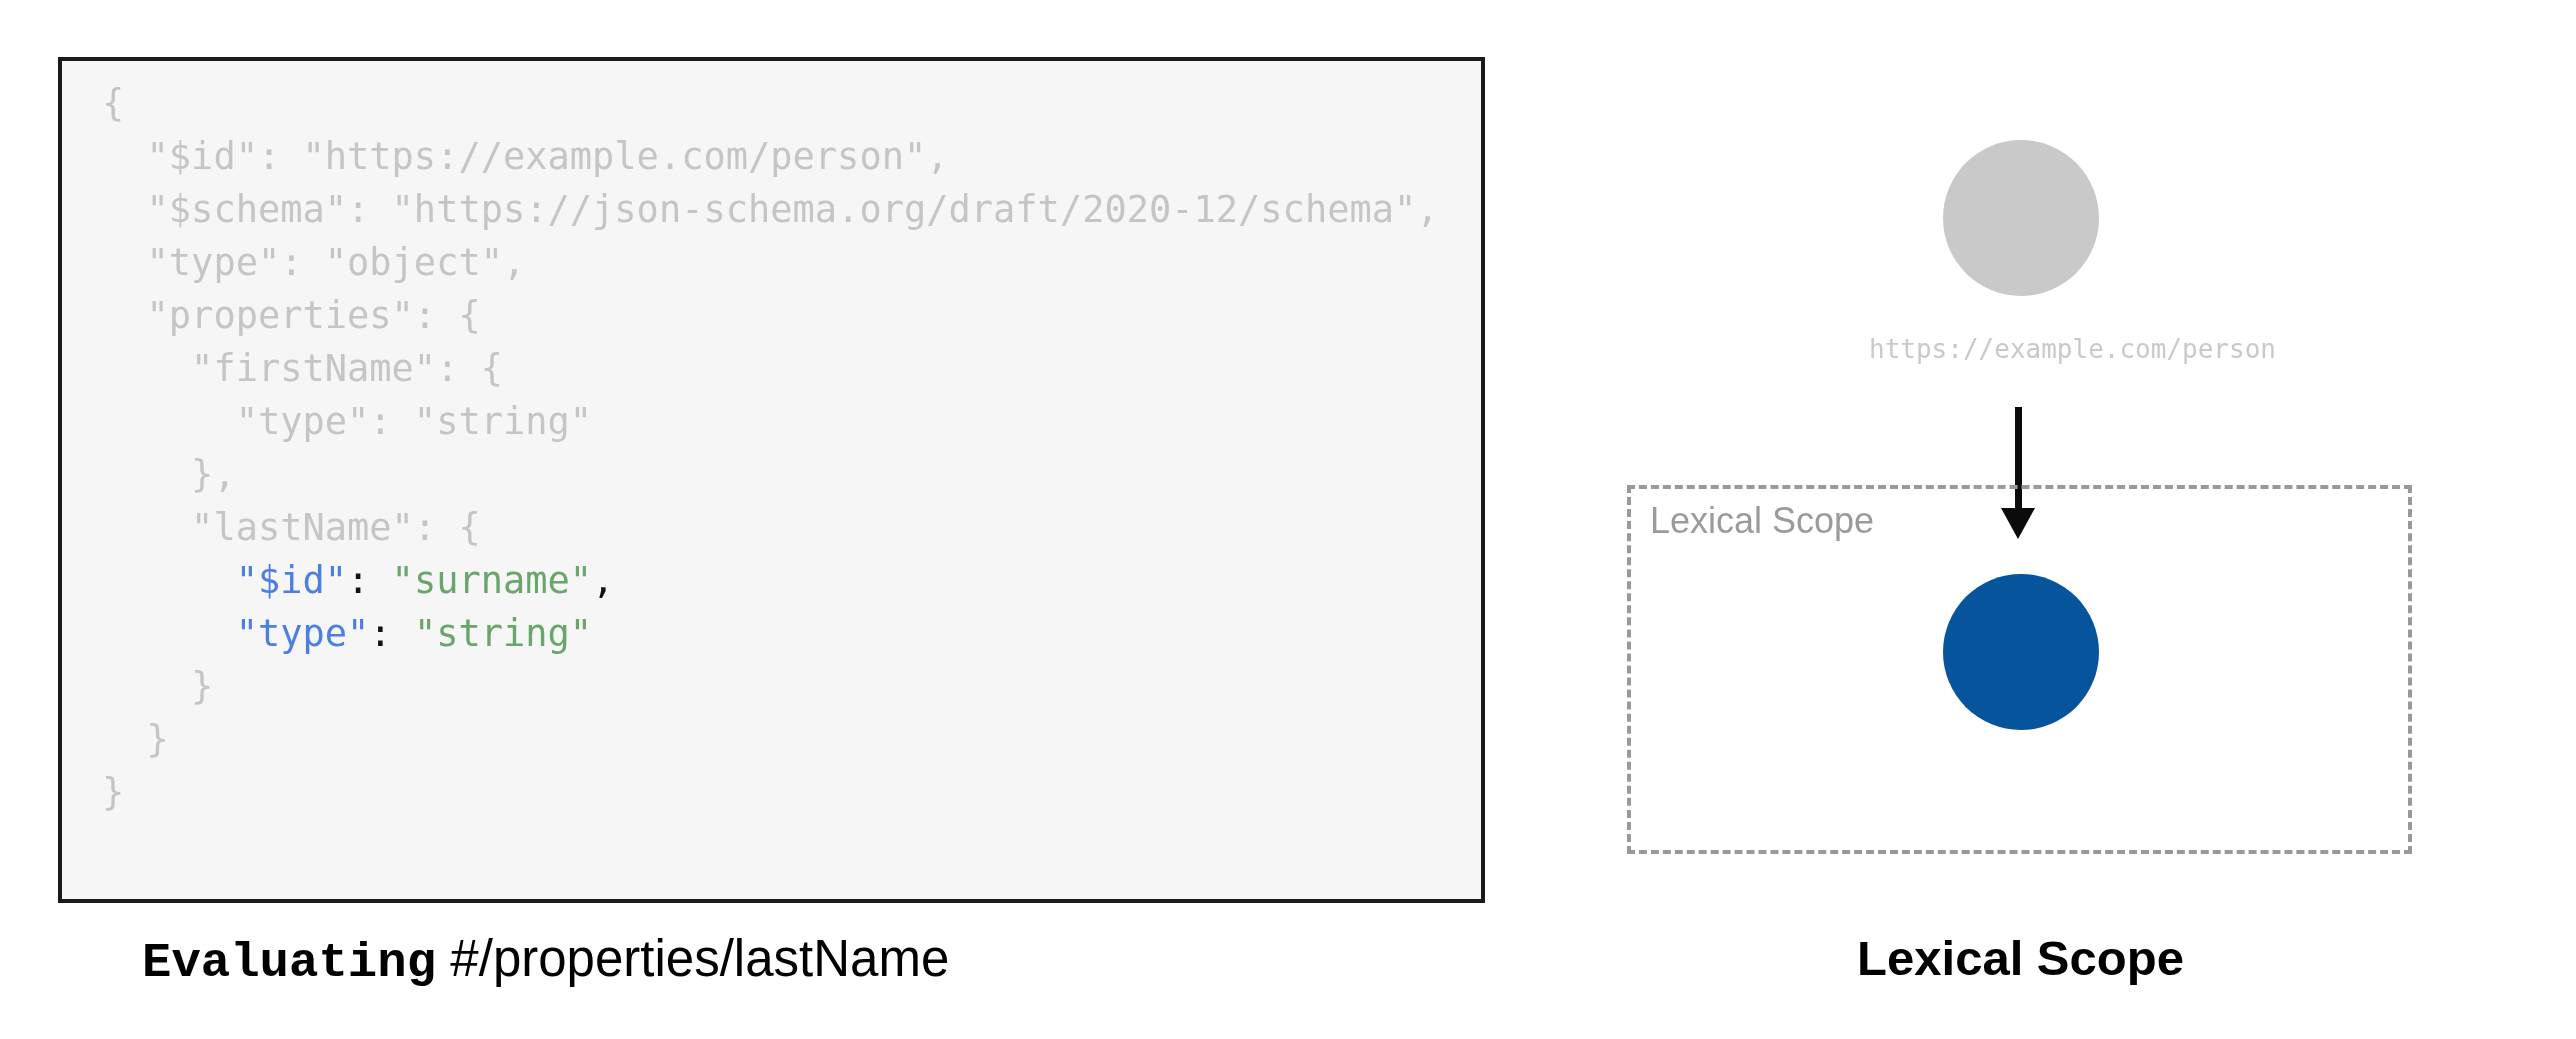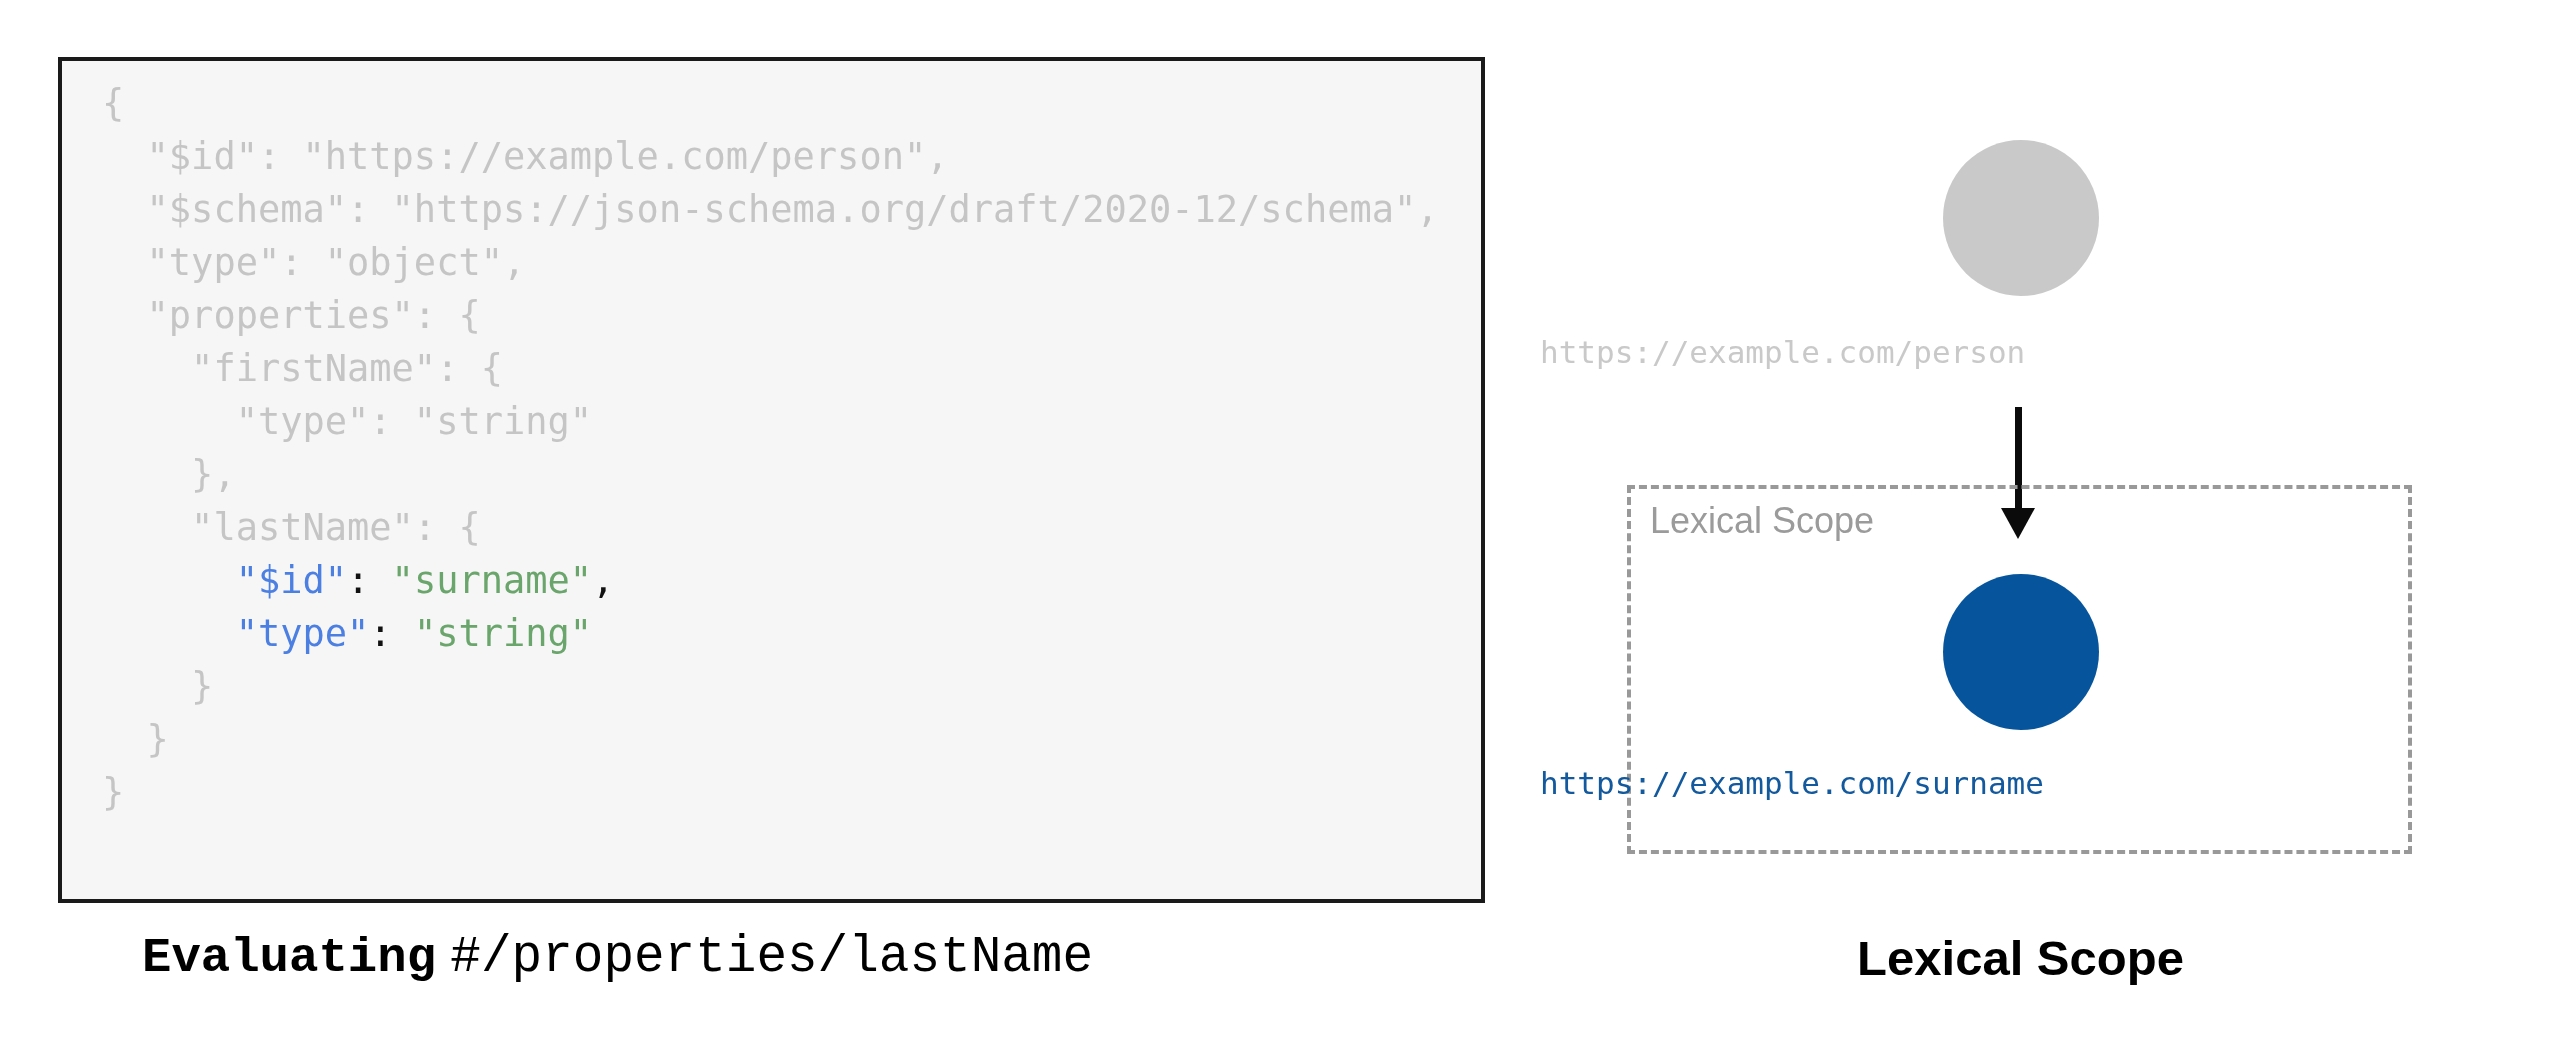--- a/index.html
+++ b/index.html
@@ -43,21 +43,21 @@
     white-space: nowrap;
     color: #000;
   }
   .cap-bold {
     font-family: Liberation Mono, monospace;
     font-weight: bold;
     font-size: 49px;
     margin-right: 14.3px;
   }
   .cap-mono {
-    font-family: Liberation Mono, monospace;
+    font-family: Liberation Sans, sans-serif;
     font-size: 51px;
   }
   .caption-right {
     position: absolute;
     left: 1628px; top: 930px;
     width: 785px;
     text-align: center;
     font-family: "Liberation Sans", sans-serif;
     font-weight: bold;
     font-size: 49px;
@@ -68,24 +68,25 @@
   .node-circle {
     position: absolute;
     width: 156px; height: 156px;
     border-radius: 50%;
   }
   .node-gray { left: 1943px; top: 140px; background: var(--node-gray, #c9c9c9); }
   .node-blue { left: 1943px; top: 574px; background: var(--node-blue, #06559c); }
 
   .node-label {
     position: absolute;
-    left: 1540px;
+    left: 1680px;
     width: 785px;
+    text-align: center;
     font-family: "DejaVu Sans Mono", monospace;
-    font-size: 31px;
+    font-size: 26px;
     line-height: 1.2;
     white-space: nowrap;
   }
   .label-person  { top: 334px;  color: var(--node-gray, #c9c9c9); }
   .label-surname { top: 765px; color: var(--url-blue, #13599d); }
 
   .arrow-line {
     position: absolute;
     left: 2015px; top: 407px;
     width: 6.5px; height: 103px;
@@ -134,18 +135,17 @@
 
   <div>
     <div class="arrow-line"></div>
     <div class="arrow-head"></div>
   </div>
 
   <div class="scope-box"></div>
   <div class="scope-label">Lexical Scope</div>
 
   <div class="node-circle node-blue"></div>
-  <div class="node-label label-surname">https://example.com/surname</div>
 
   <div class="caption-right">Lexical Scope</div>
 
 </div>
 
 
 </body></html>

